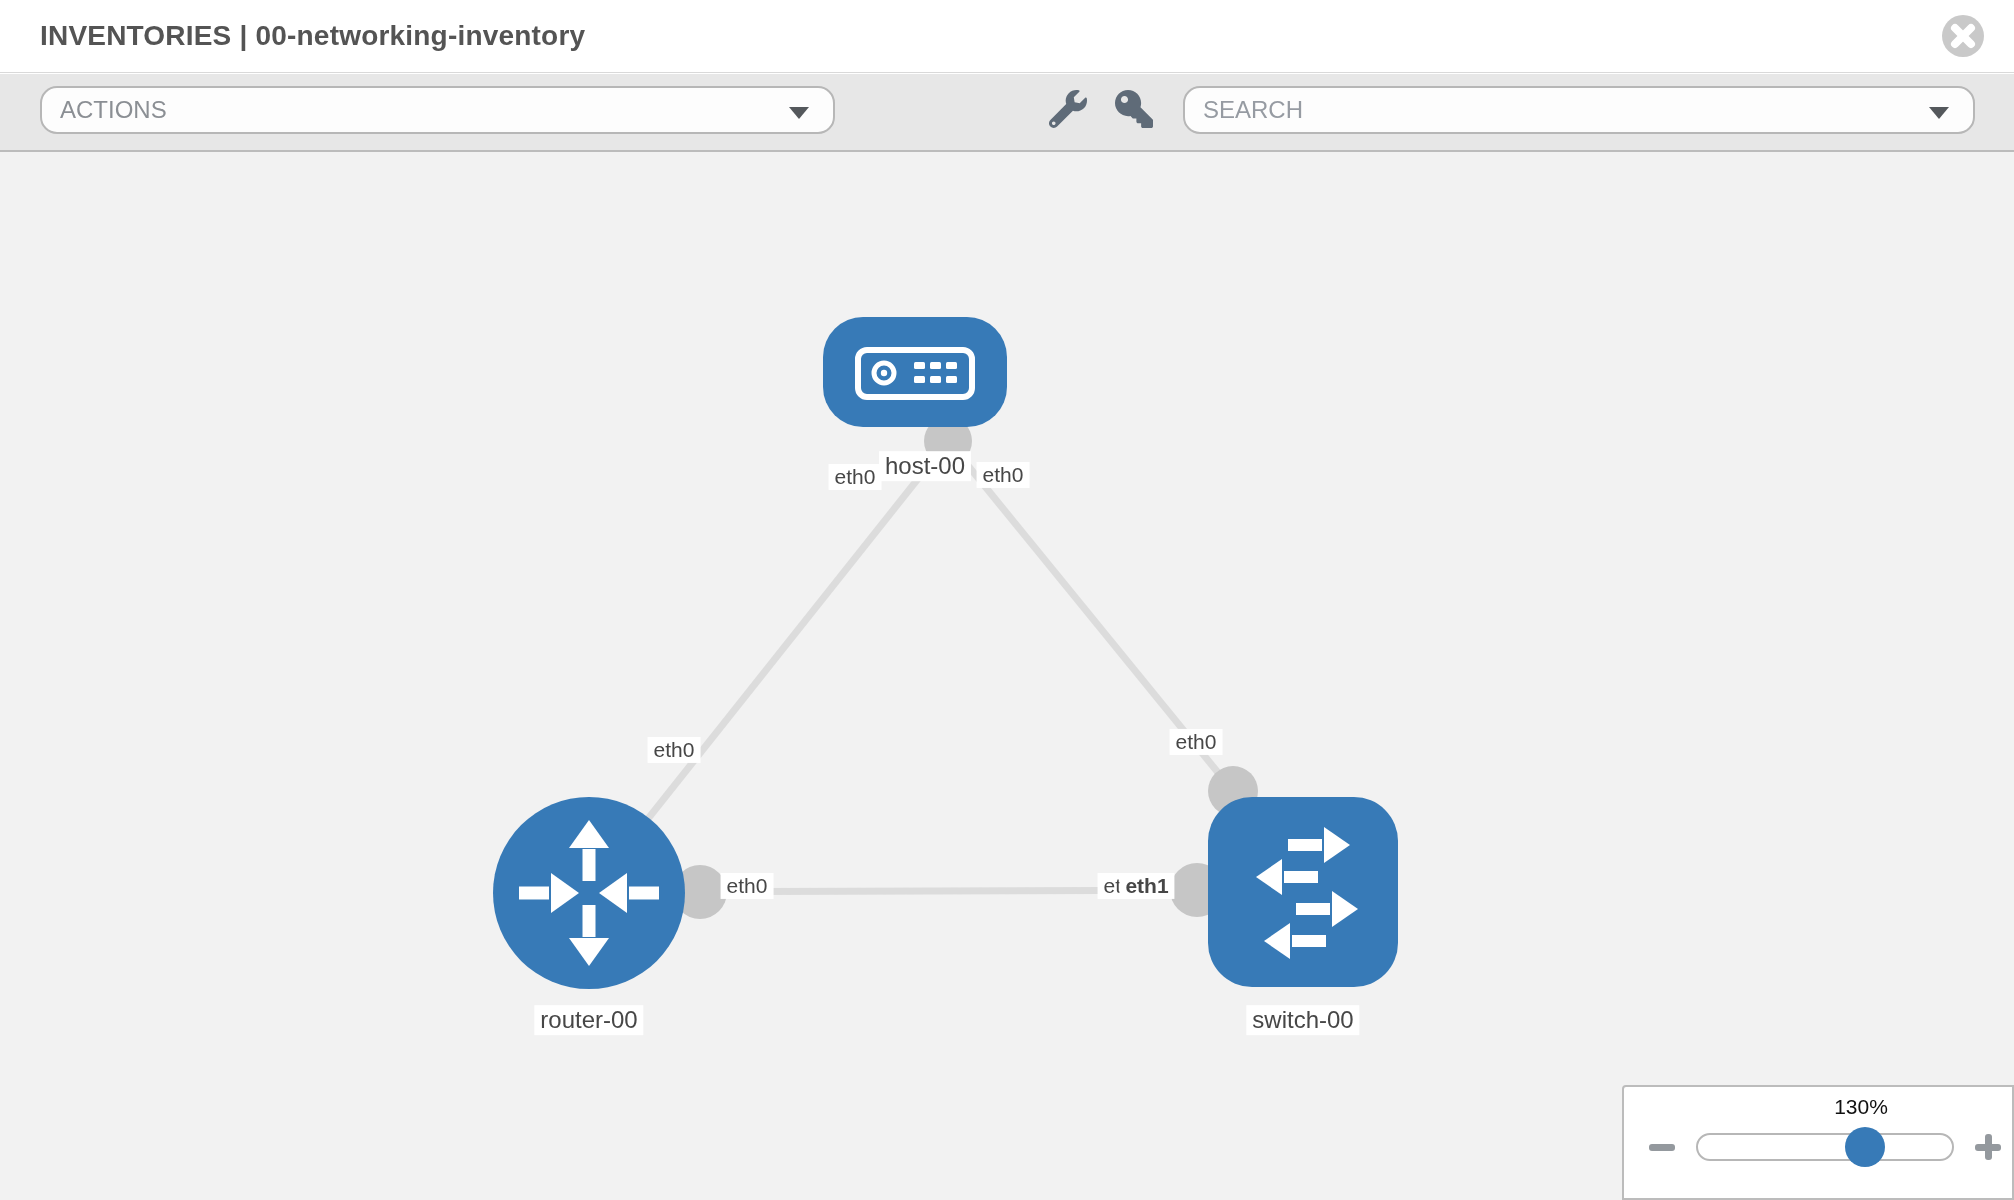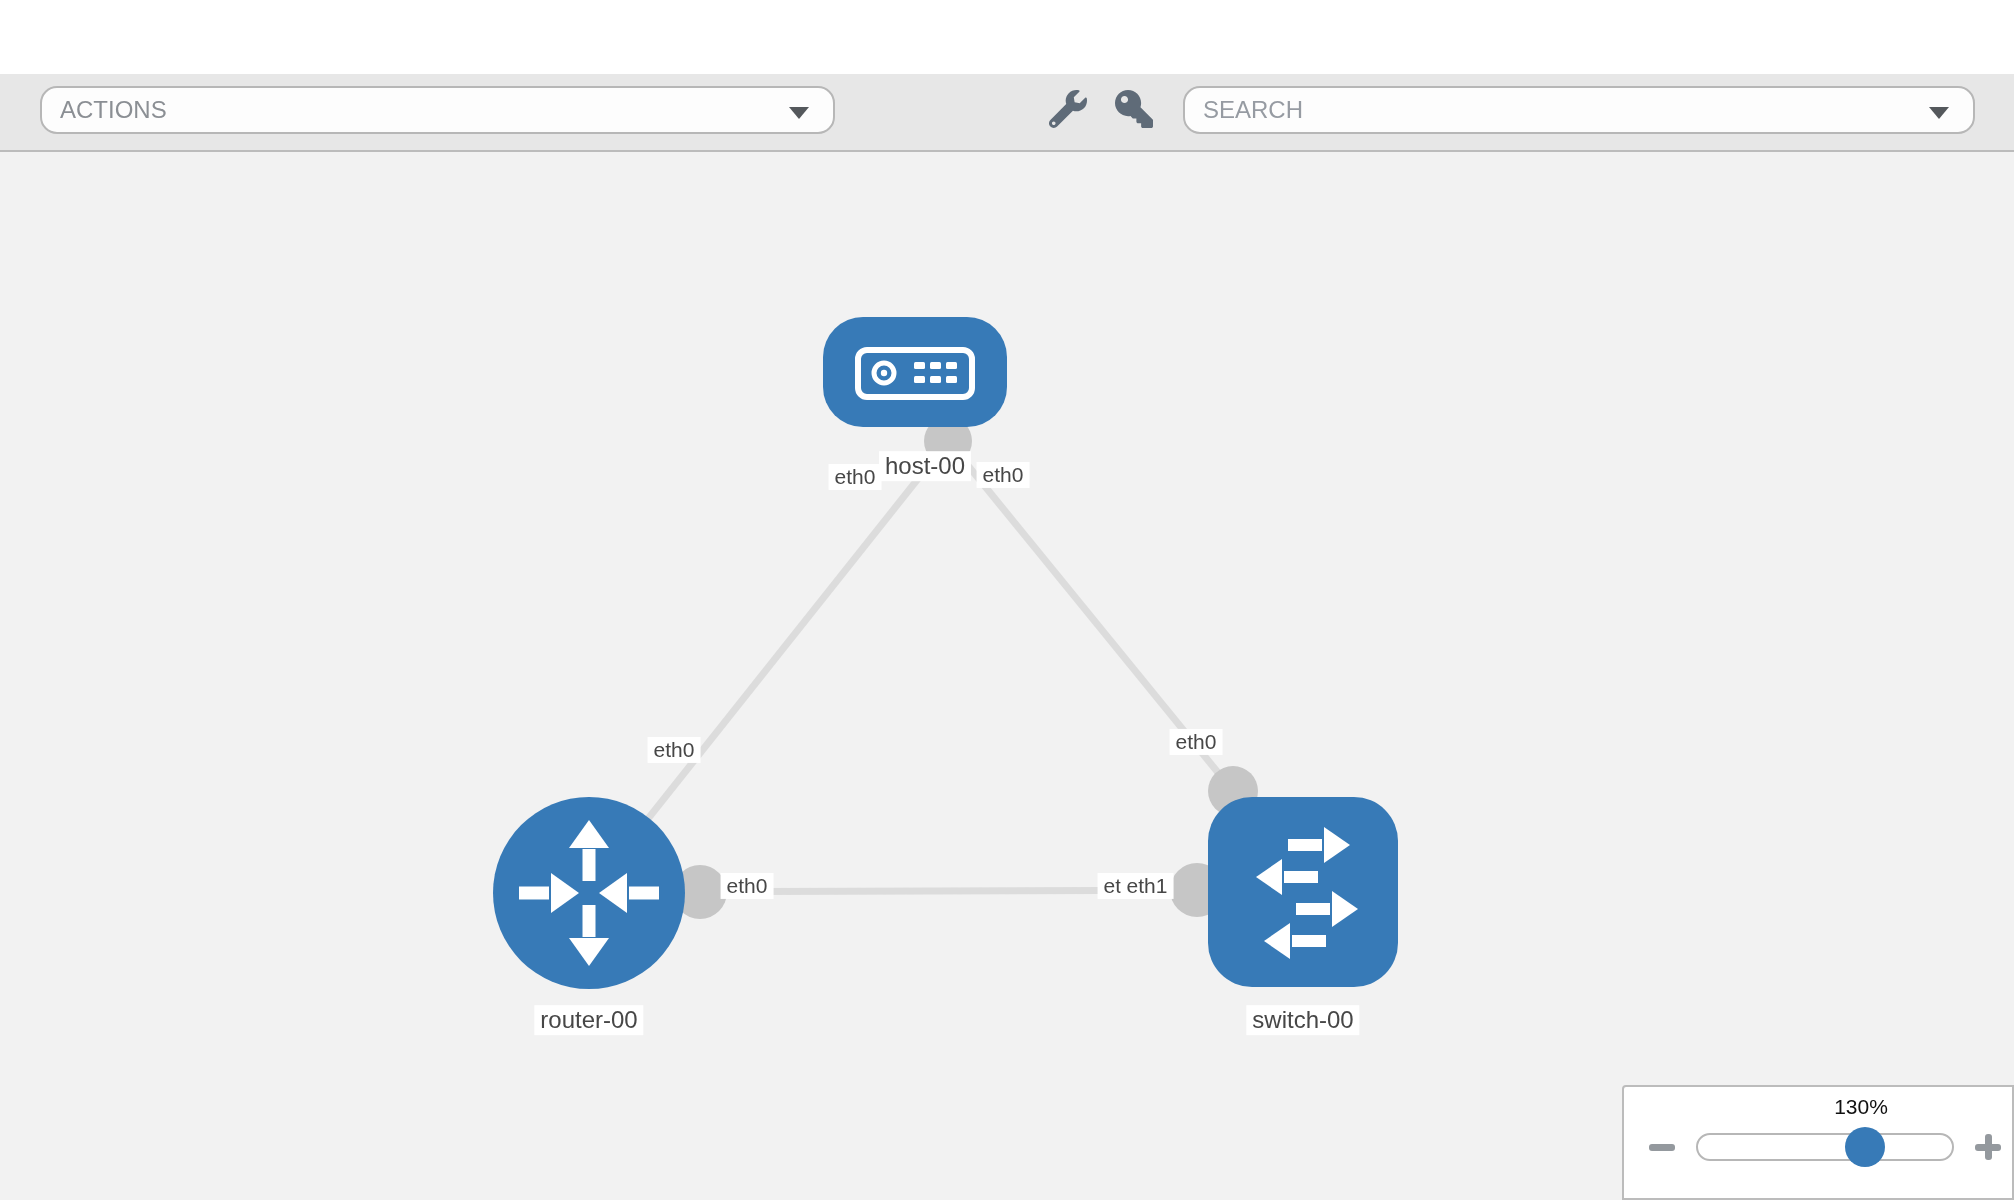--- a/index.html
+++ b/index.html
@@ -42,20 +42,30 @@
   .hbar { position:absolute; left:7px; top:17px; width:26px; height:7px; border-radius:3px; background:#94999e; }
   .vbar { position:absolute; left:17px; top:7px; width:7px; height:26px; border-radius:3px; background:#94999e; }
   .slider-track { position:absolute; left:72px; top:46px; width:258px; height:28px; background:#ffffff; border:2px solid #b7b7b7; border-radius:14px; }
   .slider-thumb { position:absolute; left:147px; top:-8px; width:40px; height:40px; border-radius:50%; background:#377ab7; cursor:pointer; }
 </style>
 </head>
 <body>
 
 <div class="app">
 
+  <header class="titlebar">
+    <div class="page-title">INVENTORIES | 00-networking-inventory</div>
+    <button class="close-btn" title="">
+      <svg width="46" height="46" viewBox="0 0 46 46">
+        <circle cx="23" cy="23" r="21" fill="#c9c9c9"></circle>
+        <line x1="15" y1="15" x2="31" y2="31" stroke="#ffffff" stroke-width="8" stroke-linecap="round"></line>
+        <line x1="31" y1="15" x2="15" y2="31" stroke="#ffffff" stroke-width="8" stroke-linecap="round"></line>
+      </svg>
+    </button>
+  </header>
 
   <div class="toolbar">
     <div class="dropdown dd-actions">
       <span class="dd-label">ACTIONS</span>
       <span class="caret"></span>
     </div>
 
     <button class="tool-btn wrench">
       <svg width="38" height="38" viewBox="0 0 512 512">
         <path fill="#5f6b78" d="M507.73 109.1c-2.24-9.03-13.54-12.09-20.12-5.51l-74.36 74.36-67.88-11.31-11.31-67.88 74.36-74.36c6.62-6.62 3.43-17.9-5.66-20.16-47.38-11.74-99.55.91-136.58 37.93-39.64 39.64-50.55 97.1-34.05 147.2L18.74 402.76c-24.99 24.99-24.99 65.51 0 90.5 24.99 24.99 65.51 24.99 90.5 0l213.21-213.21c50.12 16.71 107.47 5.68 147.37-34.22 37.07-37.07 49.7-89.32 37.91-136.73zM64 472c-13.25 0-24-10.75-24-24 0-13.26 10.75-24 24-24s24 10.74 24 24c0 13.25-10.75 24-24 24z"></path>
@@ -138,21 +148,21 @@
     <div class="chip node-label" style="left:925px; top:314px;">host-00</div>
     <div class="chip node-label" style="left:589px; top:868px;">router-00</div>
     <div class="chip node-label" style="left:1303px; top:868px;">switch-00</div>
 
     <div class="chip if-label" style="left:855px; top:325px; z-index:0;">eth0</div>
     <div class="chip if-label" style="left:1003px; top:323px; z-index:0;">eth0</div>
     <div class="chip if-label" style="left:674px; top:598px;">eth0</div>
     <div class="chip if-label" style="left:1196px; top:590px;">eth0</div>
     <div class="chip if-label" style="left:747px; top:734px;">eth0</div>
     <div class="chip if-label" style="left:1124px; top:734px; z-index:1;">eth0</div>
-    <div class="chip if-label" style="left:1147px; top:734px; z-index:2;">eth1</div>
+    <div class="chip if-label" style="left:1147px; top:734px; z-index:2;font-weight:bold;">eth1</div>
   </div>
 
   <div class="zoom-panel">
     <div class="zoom-level">130%</div>
     <button class="zoom-btn zoom-out">
       <span class="hbar"></span>
     </button>
     <div class="slider-track">
       <div class="slider-thumb"></div>
     </div>

